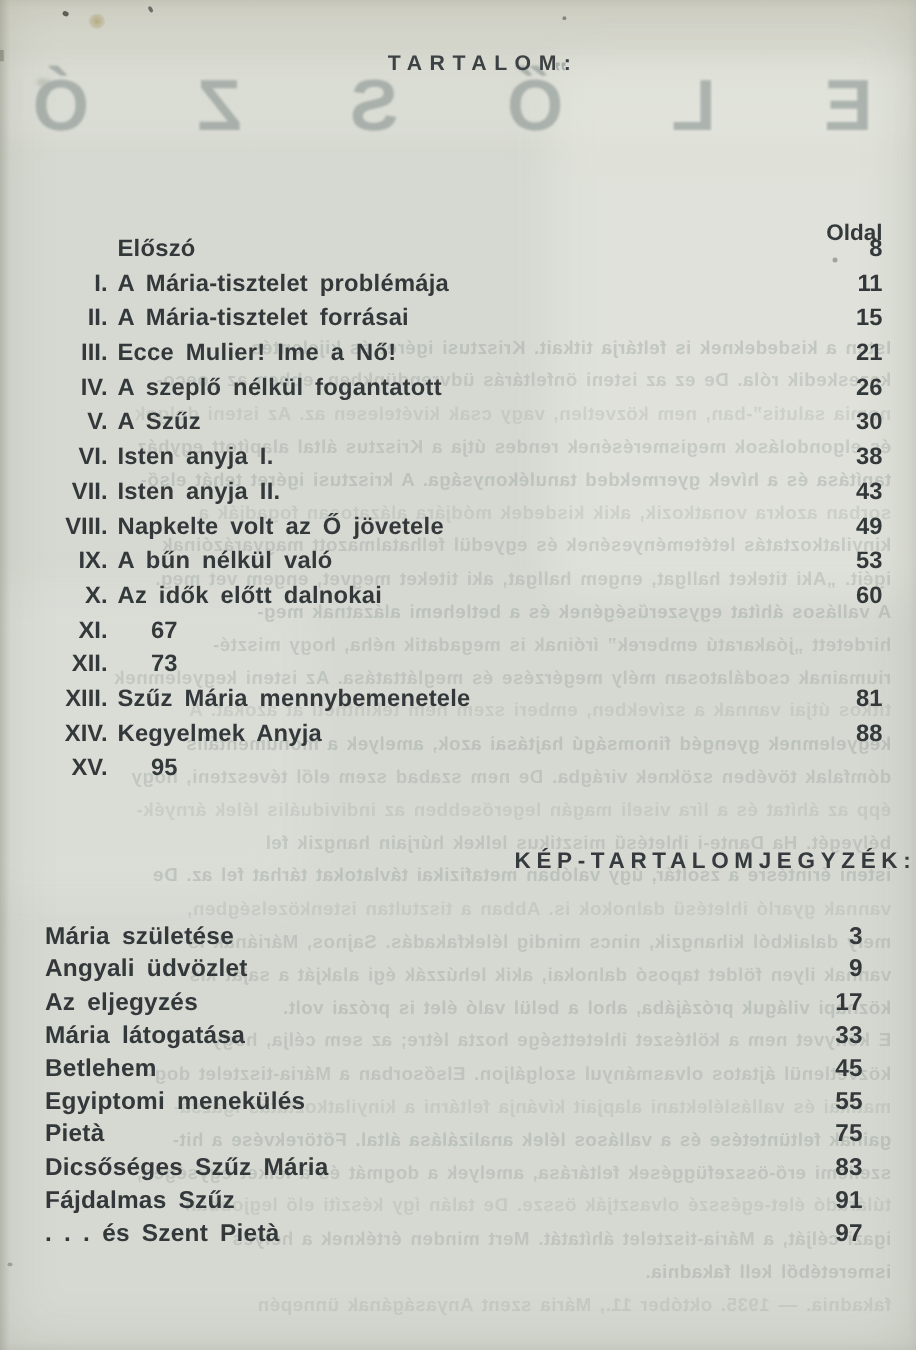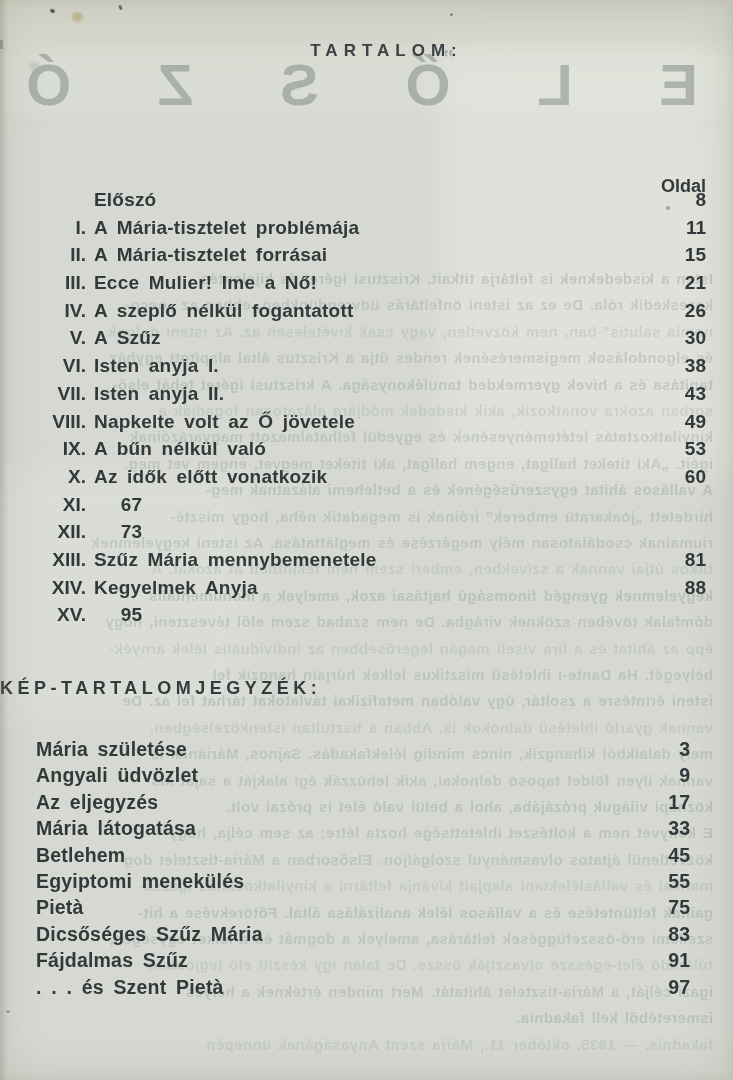--- a/index.html
+++ b/index.html
@@ -27,21 +27,21 @@
     box-shadow:inset 0 0 46px rgba(112,110,90,0.20), inset 0 0 8px rgba(112,110,90,0.14);}
   .edge-left{position:absolute;left:0;top:0;bottom:0;width:8px;pointer-events:none;
     background:linear-gradient(90deg,rgba(104,104,88,0.18),rgba(104,104,88,0));}
 
   
   .main-heading{
     position:absolute;left:0;top:41px;width:733px;text-align:center;
     font-size:17px;font-weight:700;letter-spacing:6px;color:#3c4144;padding-left:20px;
   }
   .second-heading{
-    position:absolute;left:0;top:678px;width:733px;text-align:left;
+    position:absolute;left:0;top:678px;width:733px;text-align:right;
     font-size:18px;font-weight:700;letter-spacing:4.5px;color:#343a3d;
   }
   .oldal-label{
     position:absolute;right:27px;top:176px;
     font-size:18px;font-weight:700;color:#34393c;
   }
 
   
   .bleed-title{
     position:absolute;left:26px;top:56px;width:672px;height:64px;
@@ -198,21 +198,21 @@
         <span class="title">Napkelte volt az Ő jövetele</span>
         <span class="pageno">49</span>
       </div>
       <div class="toc-row">
         <span class="numeral">IX.</span>
         <span class="title">A bűn nélkül való</span>
         <span class="pageno">53</span>
       </div>
       <div class="toc-row">
         <span class="numeral">X.</span>
-        <span class="title">Az idők előtt vonatkozik</span>
+        <span class="title">Az idők előtt dalnokai</span>
         <span class="pageno">60</span>
       </div>
       <div class="toc-row">
         <span class="numeral">XI.</span>
         <span class="pageno">67</span>
       </div>
       <div class="toc-row">
         <span class="numeral">XII.</span>
         <span class="pageno">73</span>
       </div>

